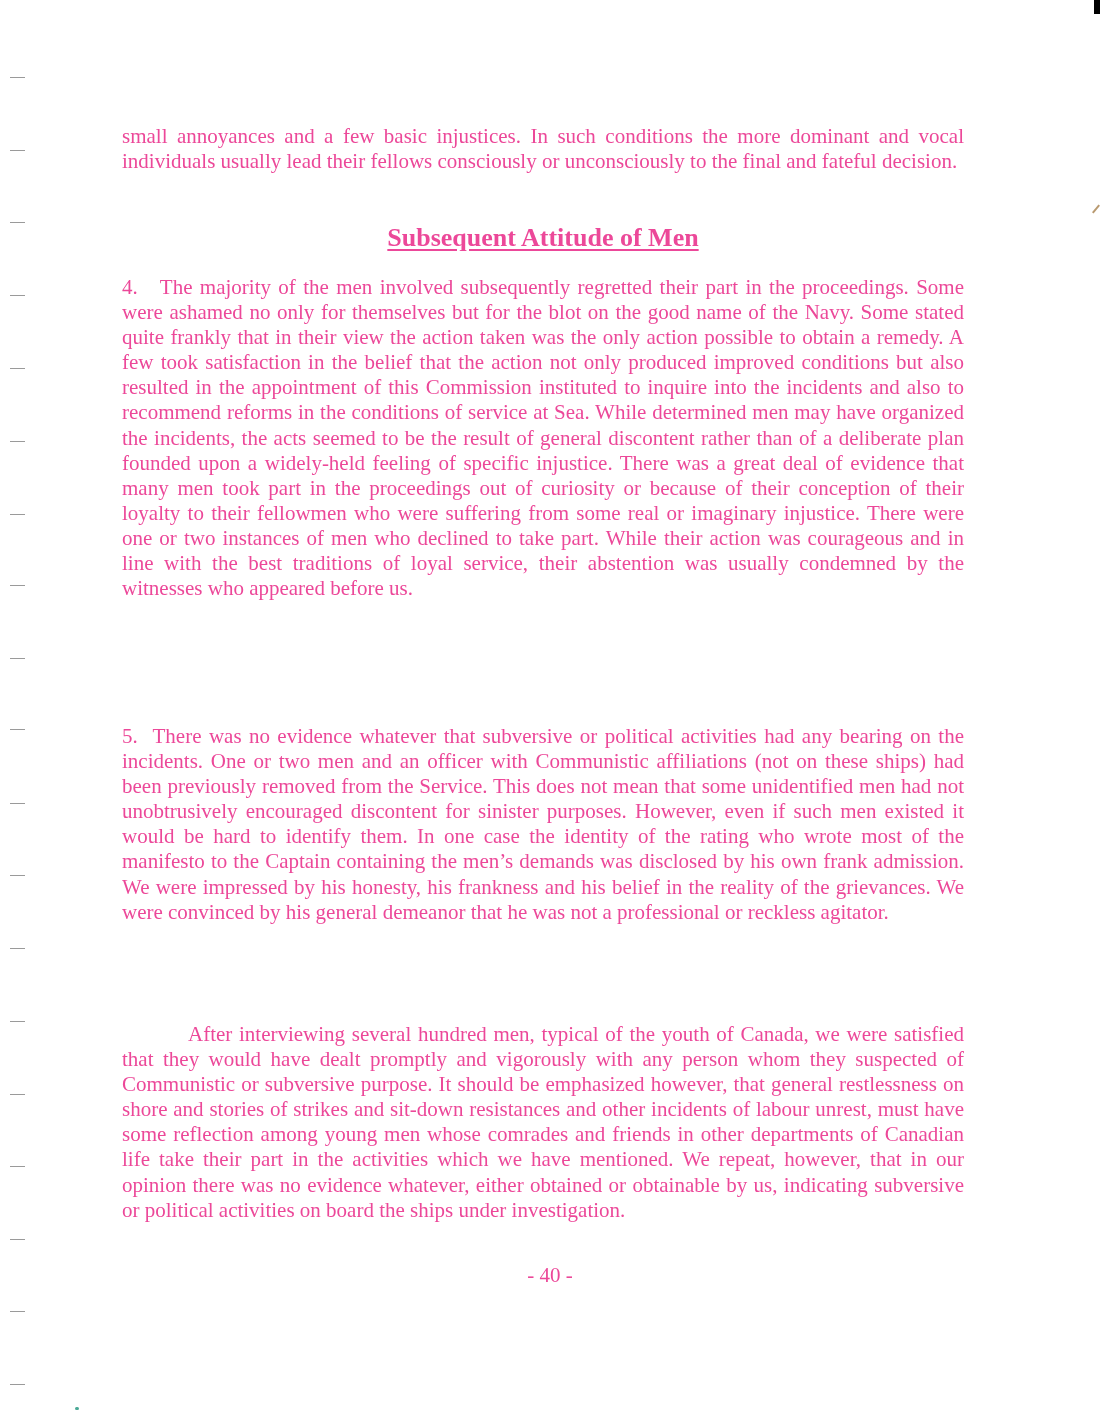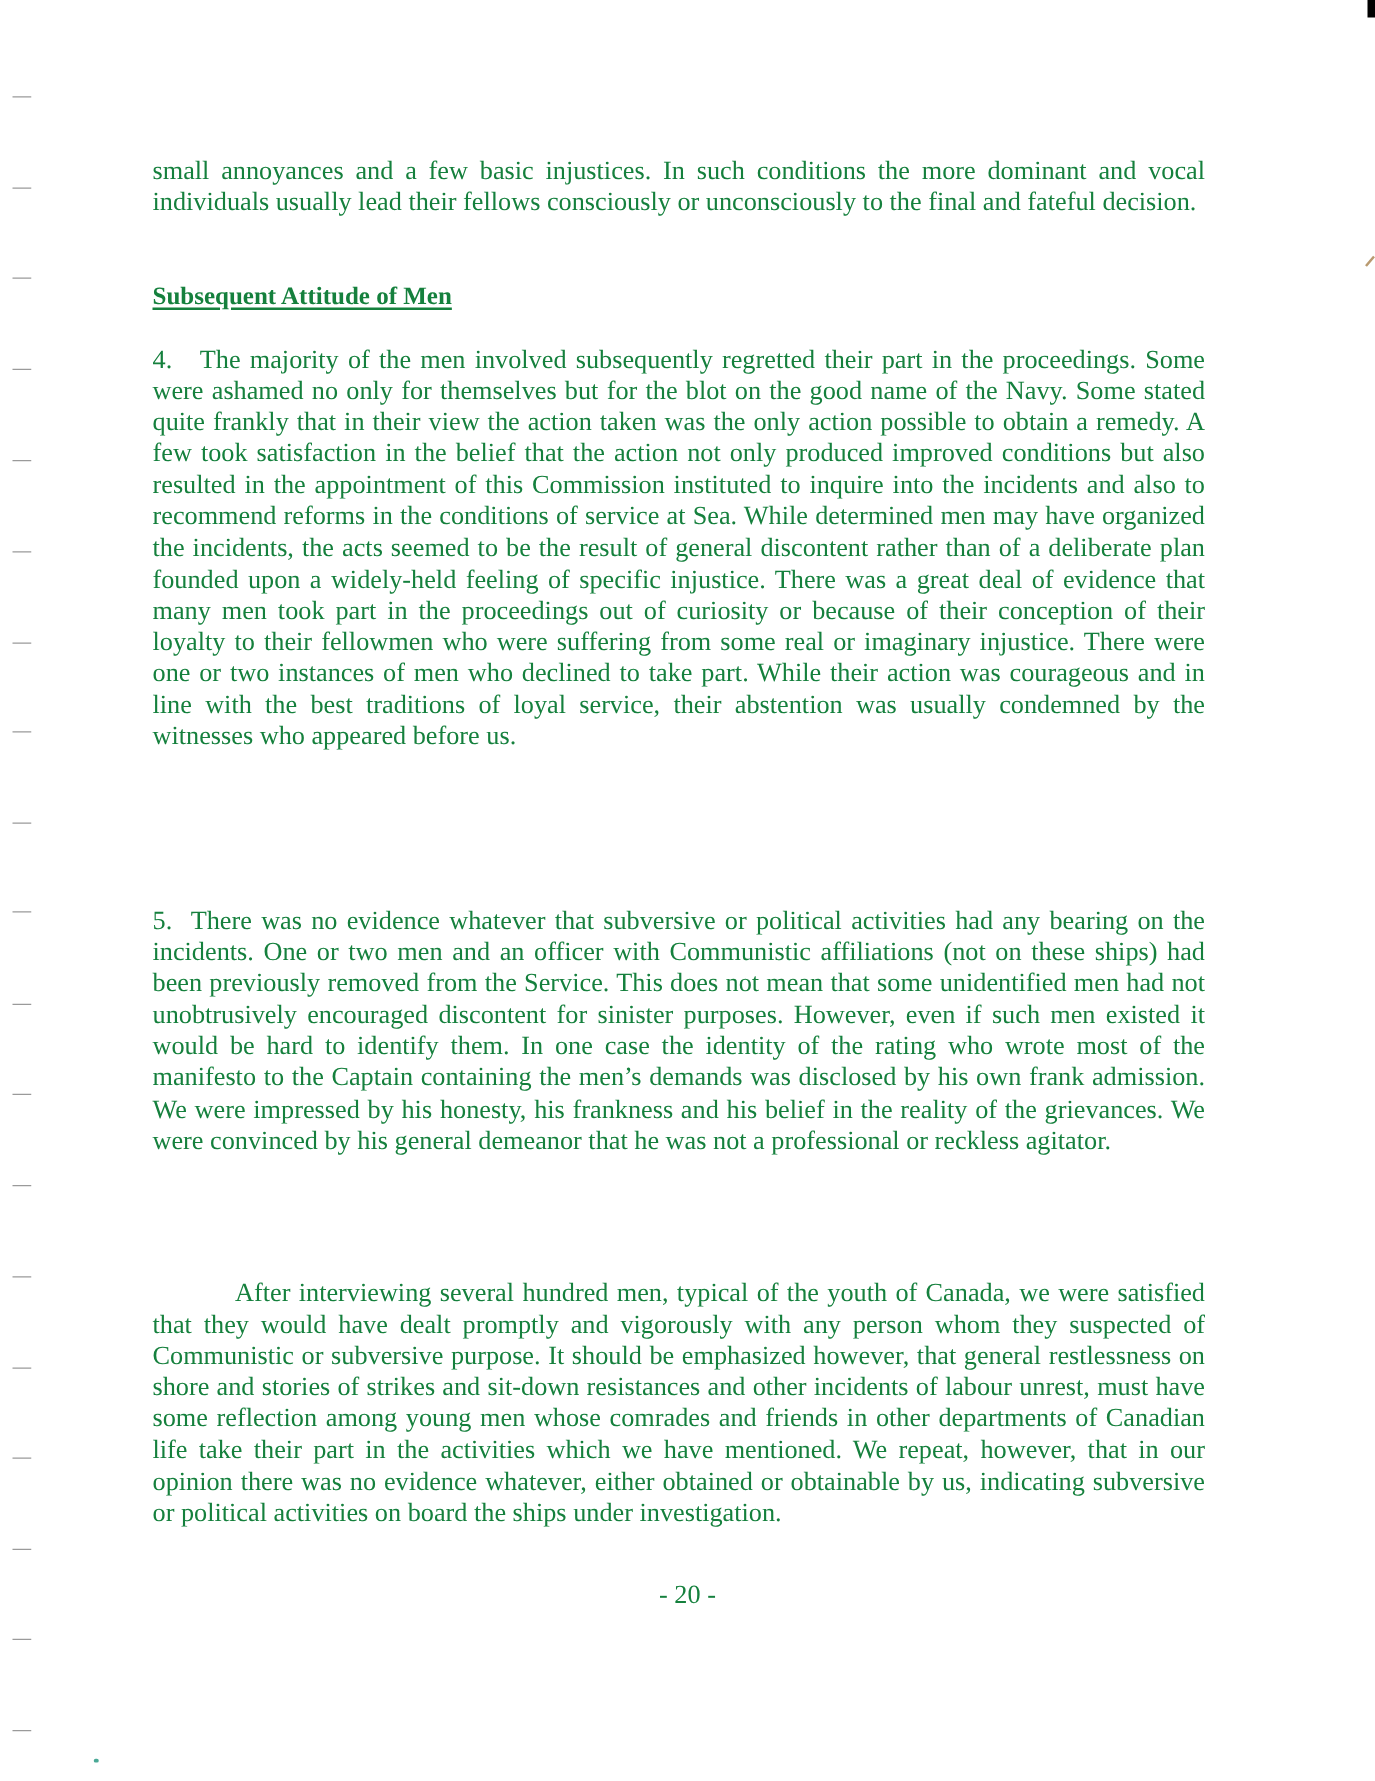--- a/index.html
+++ b/index.html
@@ -7,21 +7,21 @@
       padding: 0;
       background: #ffffff;
     }
     .page {
       position: relative;
       width: 1100px;
       height: 1425px;
       background: #ffffff;
       overflow: hidden;
       font-family: "DejaVu Serif", "Liberation Serif", serif;
-      color: #15803d;
+      color: #ec4899;
     }
     .binder-marks {
       position: absolute;
       left: 0;
       top: 0;
       width: 40px;
       height: 1425px;
     }
     .binder-mark {
       position: absolute;
@@ -63,22 +63,23 @@
       font-family: "Liberation Serif", "DejaVu Serif", serif;
       font-size: 21px;
       line-height: 25.1px;
       text-align: justify;
       margin: 0;
     }
     .heading {
       position: absolute;
       left: 122px;
       width: 842px;
+      text-align: center;
       font-family: "Liberation Serif", "DejaVu Serif", serif;
-      font-size: 20px;
+      font-size: 26px;
       line-height: 25px;
       margin: 0;
     }
     .heading span {
       text-decoration: underline;
       text-underline-offset: 3px;
     }
     .indent {
       text-indent: 66px;
       margin-top: 48px;
@@ -134,15 +135,15 @@
     <span>Subsequent Attitude of Men</span>
   </h2>
 
   <p class="body-text" style="top:275px"><span class="para-num">4.</span>&nbsp;&nbsp;&nbsp;<span>The majority of the men involved subsequently regretted their part in the proceedings.  Some were ashamed no only for themselves but for the blot on the good name of the Navy.  Some stated quite frankly that in their view the action taken was the only action possible to obtain a remedy.  A few took satisfaction in the belief that the action not only produced improved conditions but also resulted in the appointment of this Commission instituted to inquire into the incidents and also to recommend reforms in the conditions of service at Sea.  While determined men may have organized the incidents, the acts seemed to be the result of general discontent rather than of a deliberate plan founded upon a widely-held feeling of specific injustice.  There was a great deal of evidence that many men took part in the proceedings out of curiosity or because of their conception of their loyalty to their fellowmen who were suffering from some real or imaginary injustice.  There were one or two instances of men who declined to take part.  While their action was courageous and in line with the best traditions of loyal service, their abstention was usually condemned by the witnesses who appeared before us.</span></p>
 
 
   <p class="body-text" style="top:724px"><span class="para-num">5.</span>&nbsp;&nbsp;<span>There was no evidence whatever that subversive or political activities had any bearing on the incidents.  One or two men and an officer with Communistic affiliations (not on these ships) had been previously removed from the Service.  This does not mean that some unidentified men had not unobtrusively encouraged discontent for sinister purposes.  However, even if such men existed it would be hard to identify them.  In one case the identity of the rating who wrote most of the manifesto to the Captain containing the men’s demands was disclosed by his own frank admission.  We were impressed by his honesty, his frankness and his belief in the reality of the grievances.  We were convinced by his general demeanor that he was not a professional or reckless agitator.</span></p>
 
   <p class="body-text indent" style="top:974px">After interviewing several hundred men, typical of the youth of Canada, we were satisfied that they would have dealt promptly and vigorously with any person whom they suspected of Communistic or subversive purpose.  It should be emphasized however, that general restlessness on shore and stories of strikes and sit-down resistances and other incidents of labour unrest, must have some reflection among young men whose comrades and friends in other departments of Canadian life take their part in the activities which we have mentioned.  We repeat, however, that in our opinion there was no evidence whatever, either obtained or obtainable by us, indicating subversive or political activities on board the ships under investigation.</p>
 
-  <div class="page-number">- 20 -</div>
+  <div class="page-number">- 40 -</div>
 
 </div>
 
 </body></html>

